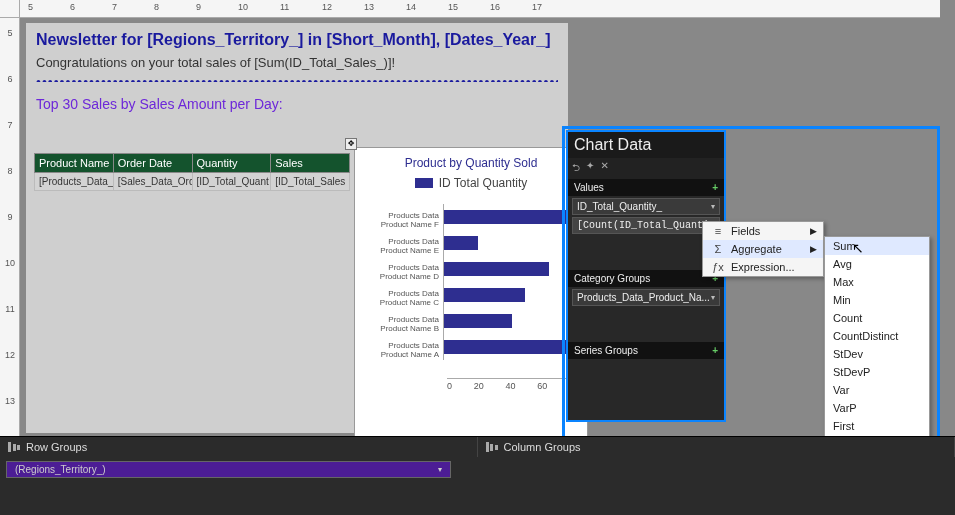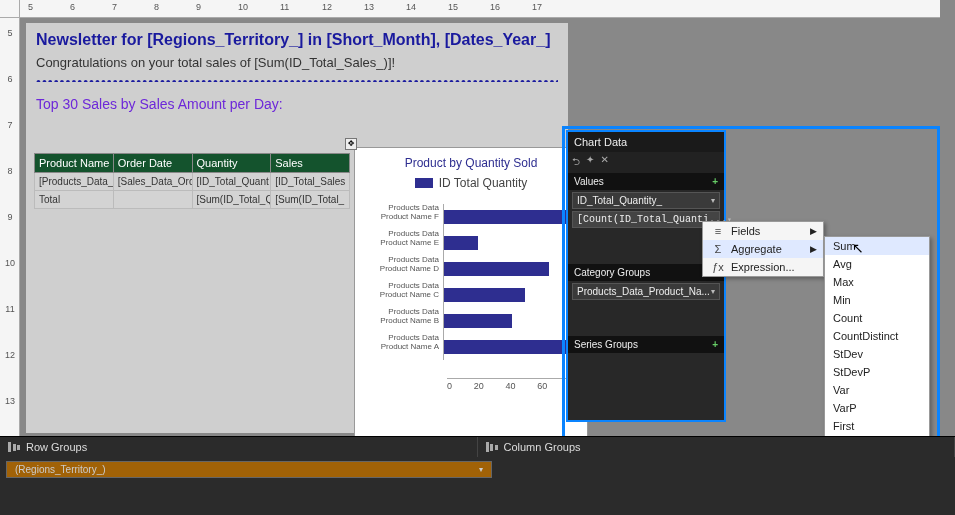--- a/index.html
+++ b/index.html
@@ -28,29 +28,29 @@
   table.rpt th { background: #14532d; color: #fff; font-weight: normal; text-align: left; padding: 3px 4px; border: 1px solid #888; font-size: 11px; overflow: hidden; white-space: nowrap; }
   table.rpt td { background: #d3d3d3; padding: 3px 4px; border: 1px solid #bbb; font-size: 10px; overflow: hidden; white-space: nowrap; color: #333; }
   
   
   .chart-wrap { position: absolute; left: 328px; top: 124px; width: 234px; height: 296px; background: #fff; border: 1px solid #999; }
   .chart-handle { position: absolute; left: -10px; top: -10px; width: 12px; height: 12px; border:1px solid #777; background:#eee; font-size:8px; text-align:center; line-height:10px;}
   .chart-title { text-align: center; color: #2e2e90; font-size: 12px; margin-top: 8px; }
   .legend { display:flex; align-items:center; justify-content:center; margin-top:6px; font-size:12px; color:#444;}
   .legend .swatch { width:18px; height:10px; background:#2e2e90; margin-right:6px;}
   .bars-area { position: relative; margin: 14px 8px 4px 6px; height: 170px; }
-  .bar-row { display:flex; align-items:flex-start; height:26px; }
+  .bar-row { display:flex; align-items:flex-end; height:26px; }
   .bar-label { width: 82px; font-size: 8px; color:#555; text-align:right; padding-right:4px; line-height:1.1;}
   .bar-track { position:relative; flex:1; height:100%; border-left:1px solid #aaa;}
   .bar { position:absolute; top:6px; height:14px; background:#2e2e90; left:0; }
   .xaxis { display:flex; margin-left:92px; margin-right:8px; justify-content:space-between; font-size:9px; color:#555; border-top:1px solid #aaa; padding-top:2px;}
   
   
   .cd-panel { position: absolute; left: 566px; top: 130px; width: 160px; height: 292px; background: #282828; border: 2px solid #0a84ff; color: #eee; font-size: 10px; }
-  .cd-title { background: #1a1a1a; padding: 4px 6px; font-size: 11px; }
+  .cd-title { background: #1a1a1a; padding: 4px 6px; font-size: 16px; }
   .cd-toolbar { background: #222; padding: 2px 4px; display:flex; gap:6px; font-size:10px; color:#aaa;}
   .cd-toolbar span { cursor:default;}
   .cd-section-head { background: #111; padding: 3px 6px; display:flex; justify-content:space-between; align-items:center; }
   .cd-section-head .plus { color:#6c6; font-weight:bold; }
   .cd-field { background:#3a3a3a; margin:2px 4px; padding:2px 4px; display:flex; justify-content:space-between; align-items:center; border:1px solid #555;}
   .cd-field .arrow { font-size:8px; color:#bbb;}
   .cd-field.hl { background:#444;font-family:Liberation Mono, monospace; }
   .cd-empty { height: 34px; }
   
   
@@ -65,21 +65,21 @@
   .agg-submenu .row.highlight { background:#dfe9ff; }
   .cursor { position:absolute; font-size:14px; color:#000; pointer-events:none;}
   
   
   .bottom-bar { position:absolute; left:0; top:436px; width:955px; height:79px; background:#2b2b2b; border-top:1px solid #000;}
   .groups-head { display:flex; }
   .groups-head .cell { flex:1; padding:4px 8px; font-size:11px; color:#ddd; border-right:1px solid #444; display:flex; align-items:center; gap:6px;}
   .groups-head .cell.right { justify-content:flex-start;}
   .groups-body { display:flex;}
   .groups-body .cell { flex:1; padding:4px 6px;}
-  .regions-pill { display:inline-flex; align-items:center; background:#a16207; color:#ccc; padding:2px 8px; border:1px solid #666; font-size:10px; width: 486px; justify-content:space-between;}
+  .regions-pill { display:inline-flex; align-items:center; background:#4c1d95; color:#ccc; padding:2px 8px; border:1px solid #666; font-size:10px; width: 445px; justify-content:space-between;}
   .bars-icon { display:inline-block; width:12px; height:10px; background:
     linear-gradient(#aaa,#aaa) left/3px 100% no-repeat,
     linear-gradient(#aaa,#aaa) center/3px 70% no-repeat,
     linear-gradient(#aaa,#aaa) right/3px 50% no-repeat; }
   
   
   .blue-rect { position:absolute; left:562px; top:126px; width:378px; height:372px; border:3px solid #0a84ff; pointer-events:none;}
 </style>
 </head>
 <body>
@@ -130,26 +130,20 @@
               <th>Sales</th>
             </tr>
           </thead>
         <tbody id="tblBody">
             <tr>
               <td>[Products_Data_</td>
               <td>[Sales_Data_Ord</td>
               <td>[ID_Total_Quant</td>
               <td>[ID_Total_Sales</td>
             </tr>
-            <tr>
-              <td>Total</td>
-              <td></td>
-              <td>[Sum(ID_Total_Q</td>
-              <td>[Sum(ID_Total_</td>
-            </tr>
           </tbody>
       </table>
     </div>
 
     <div class="chart-wrap">
       <div class="chart-handle">✥</div>
       <div class="chart-title">Product by Quantity Sold</div>
       <div class="legend">
         <span class="swatch"></span>
         <span>ID Total Quantity</span>

